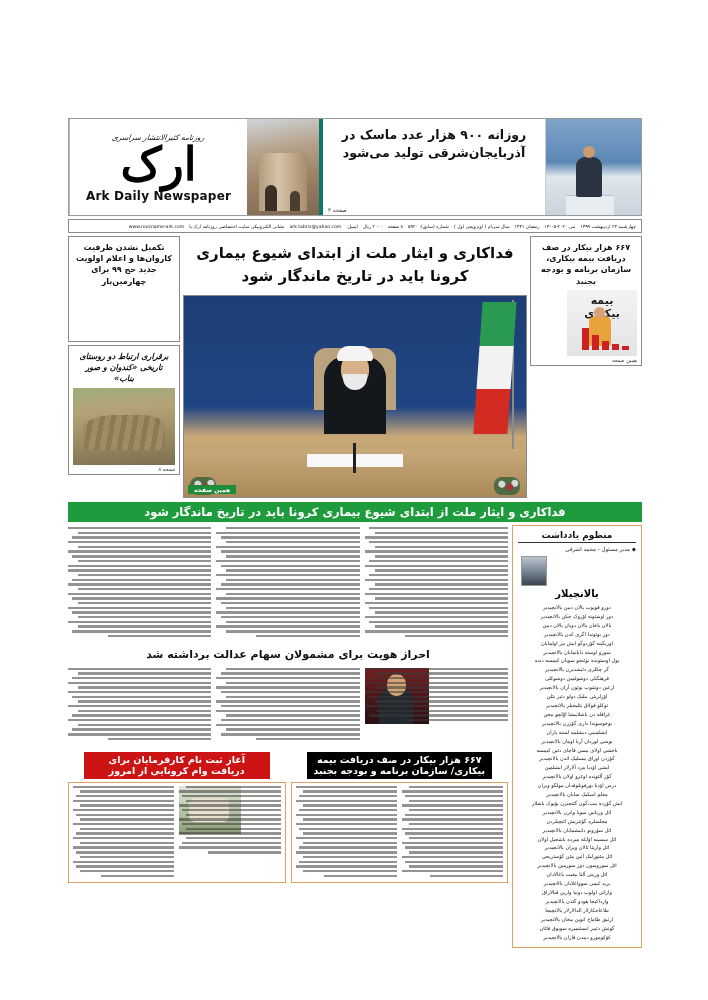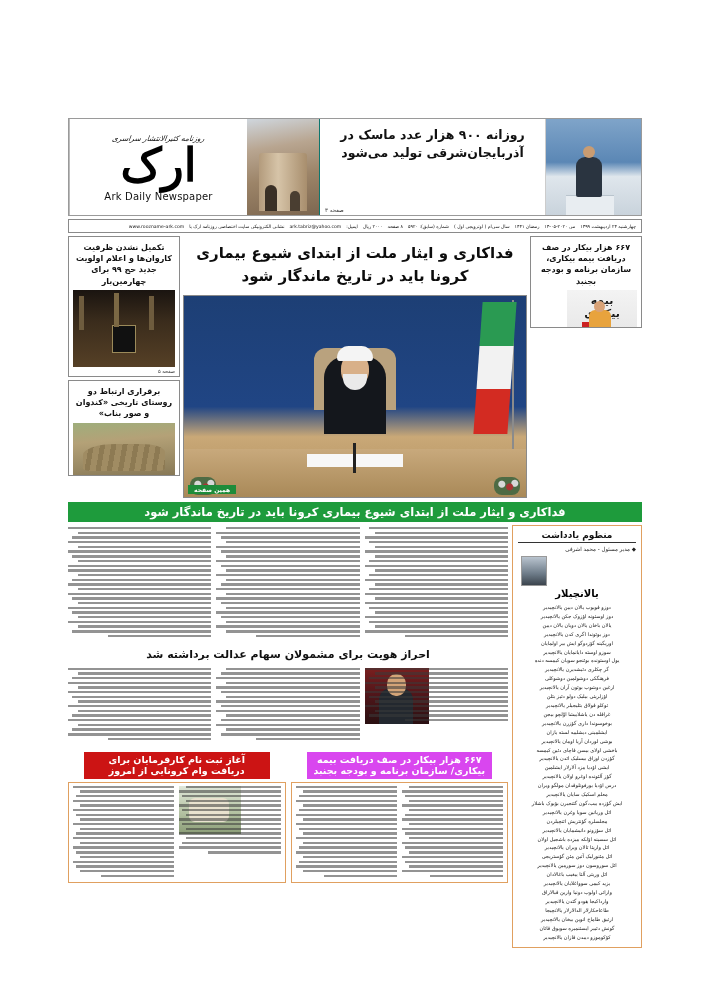--- a/index.html
+++ b/index.html
@@ -49,22 +49,22 @@
   }
   .logo-main {
     font-size: 46px;
     font-weight: bold;
     line-height: .92;
     color: #000;
     font-family: "DejaVu Serif", "Liberation Serif", serif;
     letter-spacing: -2px;
   }
   .logo-sub {
-    font-size: 10px;
-    font-weight: normal;
+    font-size: 12px;
+    font-weight: bold;
     color: #111;
     margin-top: 4px;
     direction: ltr;
     letter-spacing: .2px;
   }
   .masthead-photo {
     width: 72px;
     background: linear-gradient(170deg,#cfd6dd 0%,#b8a590 30%,#9c8468 60%,#7d6750 100%);
     position: relative;
     overflow: hidden;
@@ -81,21 +81,21 @@
     width:12px; height:26px; background:#3a3026; border-radius: 6px 6px 0 0;
   }
   .tower:after {
     content:""; position:absolute; right:7px; bottom:0;
     width:10px; height:20px; background:#4a3e31; border-radius: 5px 5px 0 0;
   }
   .masthead-lead {
     flex: 1;
     display: flex;
     flex-direction: row-reverse;
-    border-left: 1px solid #0f766e;
+    border-left: 4px solid #0f766e;
   }
   .lead-headline {
     flex: 1;
     padding: 7px 8px 4px;
     text-align: center;
     position: relative;
   }
   .lead-headline .htxt {
     font-size: 12.5px;
     font-weight: bold;
@@ -352,21 +352,21 @@
 
   .sec-head {
     color: #fff;
     font-weight: bold;
     font-size: 9.5px;
     padding: 2.5px 7px;
     text-align: center;
     margin: 5px 16px 3px;
   }
   .sec-head.red { background: #cc1414; }
-  .sec-head.purple { background: #d946ef; }
+  .sec-head.purple { background: #000000; }
   .sec-head.plain {
     background: transparent; color:#111; border:none;
     text-align:center; font-size:11px; padding: 3px 0 4px;
   }
 
   .block-box { border: 1px solid #e0a060; padding: 3px 4px; }
 
   .inline-photo-a {
     float: left; width: 64px; height: 56px; margin: 0 4px 3px 0;
     background: linear-gradient(180deg,#7a1f1f 0%,#52161a 45%,#2a1012 100%);
@@ -442,27 +442,27 @@
     <span>ایمیل:</span>
     <span class="url">ark.tabriz@yahoo.com</span>
     <span>نشانی الکترونیکی سایت اختصاصی روزنامه ارک با</span>
     <span class="url">www.roozname-ark.com</span>
   </div>
 
   <div class="topgrid">
 
     <div class="col-right">
 
-      <div class="teaser" style="height:141px;">
+      <div class="teaser" style="height:106px;align-items:center;">
         <div class="teaser-head">تکمیل نشدن ظرفیت کاروان‌ها و اعلام اولویت جدید حج ۹۹ برای چهارمین‌بار</div>
         <div class="teaser-img img-kaaba"></div>
         <div class="teaser-ref">صفحه ۵</div>
       </div>
 
-      <div class="teaser" style="height:96px;">
+      <div class="teaser" style="height:130px;font-style:italic;">
         <div class="teaser-head">برقراری ارتباط دو روستای تاریخی «کندوان و صور بناب»</div>
         <div class="teaser-img img-village"></div>
         <div class="teaser-ref">صفحه ۸</div>
       </div>
     </div>
 
     <div class="col-center">
       <div class="center-head">
         <div class="htxt">فداکاری و ایثار ملت از ابتدای شیوع بیماری کرونا باید در تاریخ ماندگار شود</div>
       </div>
@@ -478,21 +478,21 @@
         <div class="cp-paper"></div>
         <div class="cp-mic"></div>
         <div class="cp-flowers"></div>
         <div class="cp-flowers r"></div>
         <div class="cp-ref">همین صفحه</div>
       </div>
     </div>
 
     <div class="col-left">
 
-      <div class="teaser" style="height:92px;justify-content:space-between;">
+      <div class="teaser" style="height:130px;justify-content:space-between;">
         <div class="teaser-head">۶۶۷ هزار بیکار در صف دریافت بیمه بیکاری، سازمان برنامه و بودجه بجنبد</div>
         <div class="teaser-img img-unemp">
           <div class="bi-title">بیمه بیکاری</div>
           <div class="figure"></div>
           <div class="bars">
             <i style="height:22px"></i>
               <i style="height:15px"></i>
               <i style="height:9px"></i>
               <i style="height:6px"></i>
               <i style="height:4px"></i>

